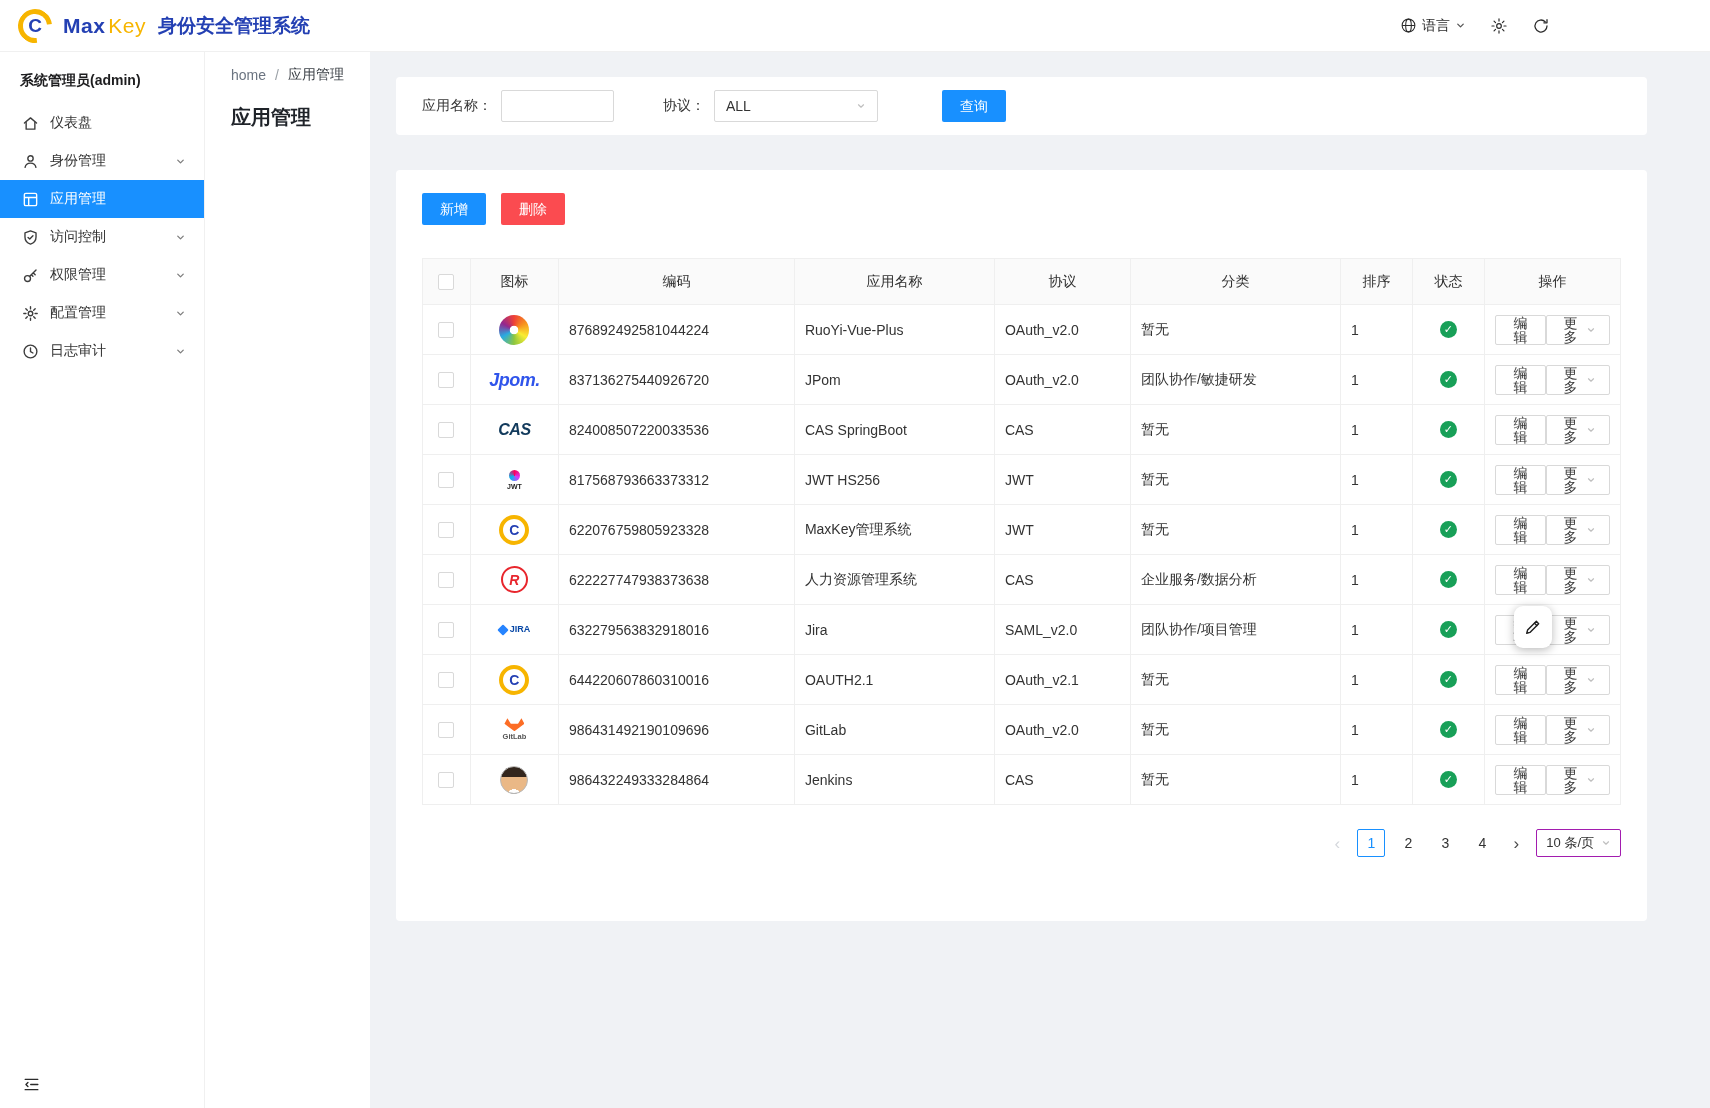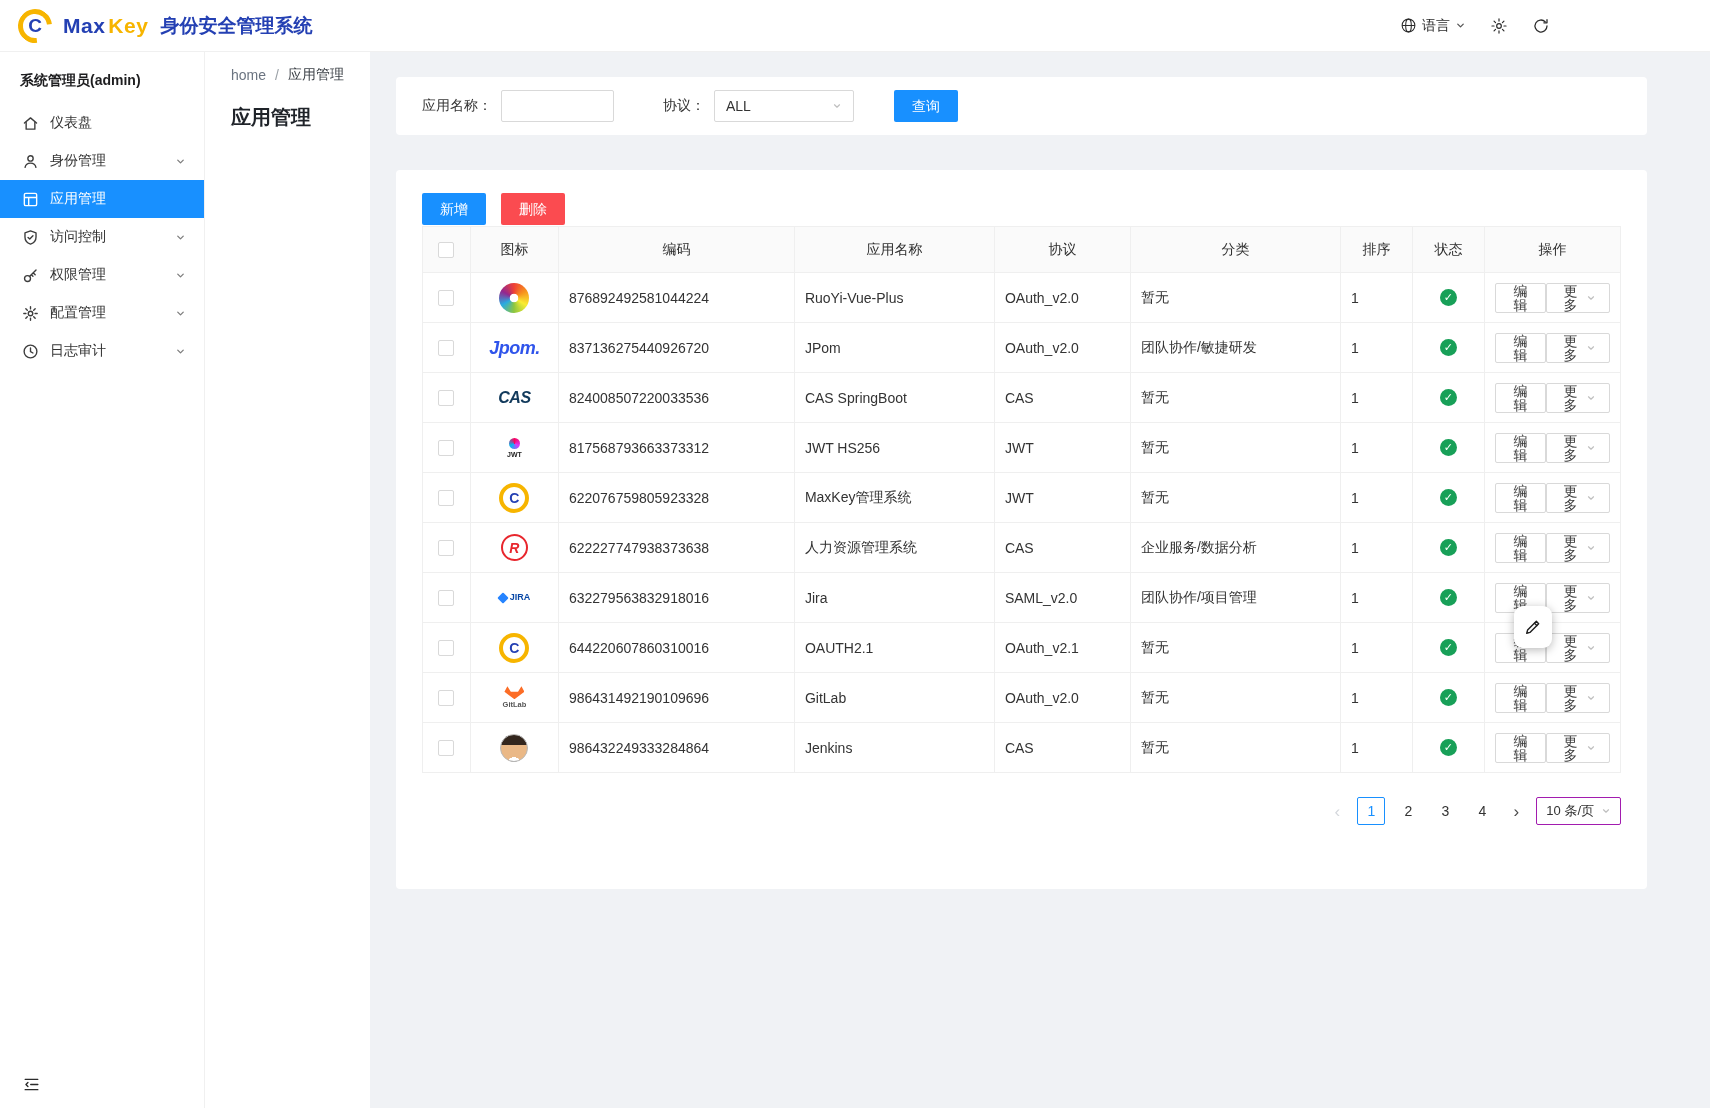--- a/index.html
+++ b/index.html
@@ -14,21 +14,21 @@
   
   .topbar{height:52px;flex:0 0 auto;background:#fff;border-bottom:1px solid #f0f0f0;
     display:flex;align-items:center;justify-content:space-between;padding:0 160px 0 14px}
   .brand{display:flex;align-items:center;gap:3px}
   .logo{width:42px;height:42px;position:relative;margin-right:4px}
   .logo::before{content:"";position:absolute;inset:4px;border-radius:50%;
     border:5px solid var(--brand-gold,#f7b500);border-right-color:transparent;transform:rotate(38deg)}
   .logo::after{content:"C";position:absolute;inset:0;display:flex;align-items:center;justify-content:center;
     color:var(--brand-blue,#2440b3);font-weight:800;font-size:19px}
   .brand-max{color:var(--brand-blue,#2440b3);font-size:21px;font-weight:800;letter-spacing:.5px}
-  .brand-key{color:var(--brand-gold,#f7b500);font-size:21px;font-weight:700;letter-spacing:.5px}
+  .brand-key{color:var(--brand-gold,#f7b500);font-size:21px;font-weight:400;letter-spacing:.5px}
   .brand-title{color:var(--brand-blue,#2440b3);font-size:19px;font-weight:700;margin-left:9px}
   .topbar-right{display:flex;align-items:center;gap:24px;color:#2b2b2b}
   .lang{display:flex;align-items:center;gap:5px;cursor:pointer}
   .lang svg{width:17px;height:17px}
   .icon-btn{background:none;border:none;color:#2b2b2b;cursor:pointer;display:flex;align-items:center}
   .icon-btn svg{width:18px;height:18px}
   .chev{color:#555}
   .chev svg{width:11px;height:11px}
 
   
@@ -56,37 +56,37 @@
   .page-title{margin-top:20px;font-size:20px;font-weight:600;color:#1f2329}
   .content{flex:1;overflow:auto;padding:25px 63px 24px 26px}
 
   
   .filter-card{background:#fff;border-radius:4px;padding:13px 26px;display:flex;align-items:center}
   .filter-group{display:flex;align-items:center;gap:9px}
   .filter-group + .filter-group{margin-left:49px}
   .filter-label{color:#333}
   .text-input{width:113px;height:32px;border:1px solid #d9d9d9;border-radius:2px;padding:0 10px;
     font:inherit;color:#333;outline:none;background:#fff}
-  .select{width:140px;height:32px;border:1px solid #d9d9d9;border-radius:2px;background:#fff;
+  .select{width:164px;height:32px;border:1px solid #d9d9d9;border-radius:2px;background:#fff;
     display:flex;align-items:center;justify-content:space-between;padding:0 11px;cursor:pointer}
   .sel-chev{color:#bfbfbf}
   .sel-chev svg{width:10px;height:10px}
 
   
   .btn{font-family:inherit;font-size:14px;border-radius:2px;border:1px solid transparent;cursor:pointer;line-height:1}
   .btn-primary{background:var(--accent,#1890ff);color:#fff;height:32px;padding:0 17px}
   .btn-danger{background:var(--danger,#fb4b50);color:#fff;height:32px;padding:0 17px}
   .btn-default{background:#fff;border-color:#d9d9d9;color:#3a3a3a}
   .btn-sm{height:30px;padding:0 13px}
   .btn-more{display:inline-flex;align-items:center;gap:5px}
-  .search-btn{margin-left:40px}
+  .search-btn{margin-left:64px}
 
   
   .table-card{background:#fff;border-radius:4px;margin-top:35px;padding:23px 26px 64px}
-  .toolbar{display:flex;gap:15px;margin-bottom:1px}
+  .toolbar{display:flex;gap:15px;margin-bottom:33px}
 
   table.apps-table{width:100%;border-collapse:collapse;table-layout:fixed}
   .apps-table th,.apps-table td{border:1px solid #efefef}
   .apps-table th{height:46px;background:#fafafa;font-weight:500;color:#2f2f2f;text-align:center;font-size:14px}
   .apps-table td{height:50px;background:#fff;padding:0 10px;text-align:left;color:#333}
   .apps-table td.c-center,.apps-table th.c-center{text-align:center}
   .checkbox{display:inline-block;width:16px;height:16px;border:1px solid #d9d9d9;border-radius:2px;
     background:#fff;cursor:pointer;vertical-align:middle}
   .ops{display:inline-flex;align-items:center;}
 

